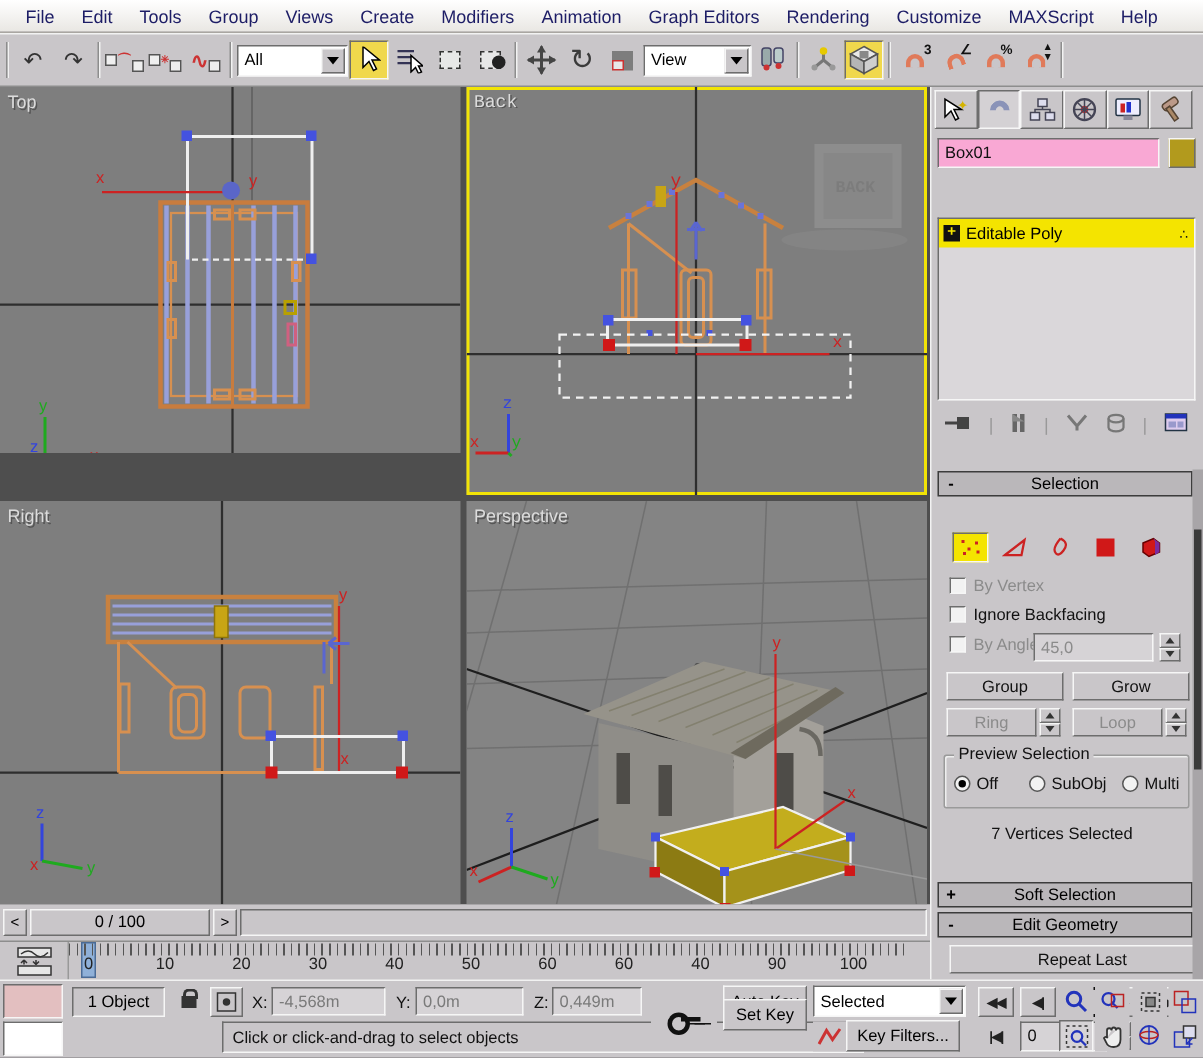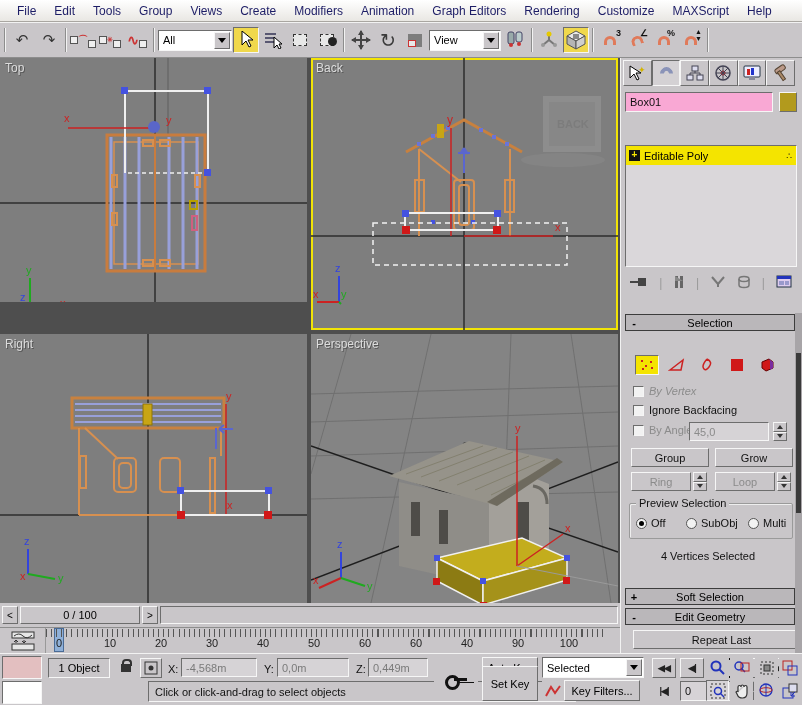--- a/index.html
+++ b/index.html
@@ -34,21 +34,21 @@
             border-radius:7px 7px 0 0; display:inline-block; }
   .magsup { font-size:9px; font-weight:bold; color:#111; position:absolute; top:1px; right:2px; }
   .chainbox { width:8px; height:8px; background:#efefef; border:1px solid #555; display:inline-block; }
   .redlink { color:#c33; font-size:10px; font-weight:bold; }
 
   
   .vpwrap { position:absolute; left:0; top:58px; width:620px; height:545px; background:#4e4e4e; }
   .vp { position:absolute; background:#7e7e7e; overflow:hidden; }
   .vp svg { position:absolute; inset:0; }
   .vplabel { position:absolute; left:5px; top:3px; color:#dcdcdc; font-size:12px; z-index:5; text-shadow:1px 1px 0 #555; }
-  .vp.active { outline:2px solid #f2e406; outline-offset:-2px; }
+  .vp.active { outline:2px solid #f2e406; outline-offset:-2px;font-family:Liberation Mono, monospace; }
 
   
   .timeslider { position:absolute; left:0; top:603px; width:620px; height:24px; background:#c9c6c9;
                 display:flex; align-items:center; padding:0 2px; gap:2px; }
   .ts-arrow { width:16px; height:18px; font-size:10px; display:flex; align-items:center; justify-content:center; background:#c9c6c9; }
   .ts-handle { width:120px; height:18px; background:#c9c6c9; font-size:11px; display:flex; align-items:center; justify-content:center; }
   .ts-track { flex:1; height:18px; }
 
   
   .trackbar { position:absolute; left:0; top:627px; width:620px; height:26px; background:#c9c6c9; border-top:1px solid #8d8d8d; }
@@ -661,21 +661,21 @@
           </svg>
         </span>
       <span class="soi">
           <svg width="18" height="16">
             <polygon points="4,5 11,2 15,5 15,11 8,14 4,11" fill="#d01818" stroke="#600"></polygon>
             <polygon points="11,2 15,5 15,11 12,13 12,4" fill="#7a2ca0"></polygon>
           </svg>
         </span>
     </div>
 
-    <div class="cklbl dis" style="top:327px;font-style:italic;"><span class="chk in"></span><span>By Vertex</span></div>
+    <div class="cklbl dis" style="top:327px;"><span class="chk in"></span><span>By Vertex</span></div>
     <div class="cklbl" style="top:346px;"><span class="chk in"></span><span>Ignore Backfacing</span></div>
     <div class="cklbl dis" style="top:366px;"><span class="chk in"></span><span>By Angle:</span></div>
     <div class="cbtn in" style="left:68px;top:364px;width:80px;background:#d6d3d6;color:#8b8b8b;justify-content:flex-start;padding-left:4px;">45,0</div>
     <span class="spin" style="position:absolute;left:152px;top:364px;">
         <i class="up"></i>
         <i class="dn"></i>
       </span>
 
     <div class="cbtn out" style="left:10px;top:390px;width:78px;">Group</div>
     <div class="cbtn out" style="left:94px;top:390px;width:78px;">Grow</div>
@@ -691,21 +691,21 @@
         <i class="dn"></i>
       </span>
 
     <div class="group" style="top:445px;height:36px;">
       <span class="gtitle">Preview Selection</span>
       <div style="position:absolute;left:6px;top:13px;"><span class="radio sel"></span><span>Off</span></div>
       <div style="position:absolute;left:56px;top:13px;"><span class="radio"></span><span>SubObj</span></div>
       <div style="position:absolute;left:118px;top:13px;"><span class="radio"></span><span>Multi</span></div>
     </div>
 
-    <div style="position:absolute;left:0;top:492px;width:174px;text-align:center;font-size:11px;">4 Vertices Selected</div>
+    <div style="position:absolute;left:0;top:492px;width:174px;text-align:center;font-size:11px;">7 Vertices Selected</div>
 
     <div class="rollout" style="top:497px;top:530px;">
       <span class="pm">+</span>
       <span class="rtitle">Soft Selection</span>
     </div>
 
     <div class="rollout" style="top:550px;">
       <span class="pm">-</span>
       <span class="rtitle">Edit Geometry</span>
     </div>
@@ -744,21 +744,21 @@
     <div class="coordfld in" style="left:277px;width:72px;">0,0m</div>
     <span class="coordlbl" style="left:356px;">Z:</span>
     <div class="coordfld in" style="left:368px;width:60px;">0,449m</div>
 
     <div class="prompt in">Click or click-and-drag to select objects</div>
     <div class="sbtn" style="left:434px;top:8px;width:44px;height:36px;background:#c9c6c9;">
         <span class="keyicon"></span>
       </div>
 
     <div class="sbtn out" style="left:482px;top:3px;width:56px;height:21px;">Auto Key</div>
-    <div class="sbtn out" style="left:482px;top:12px;width:56px;height:35px;">Set Key</div>
+    <div class="sbtn out" style="left:482px;top:12px;width:56px;height:21px;">Set Key</div>
 
     <div class="tdrop in" style="position:absolute;left:542px;top:3px;width:102px;height:21px;">
       <span>Selected</span>
       <span class="drop-arrow out"></span>
     </div>
     <div class="sbtn" style="left:542px;top:27px;width:22px;height:20px;">
         <svg width="16" height="14">
           <path d="M1,12 L6,3 L10,9 L15,2" stroke="#c33" stroke-width="2" fill="none"></path>
         </svg>
       </div>

